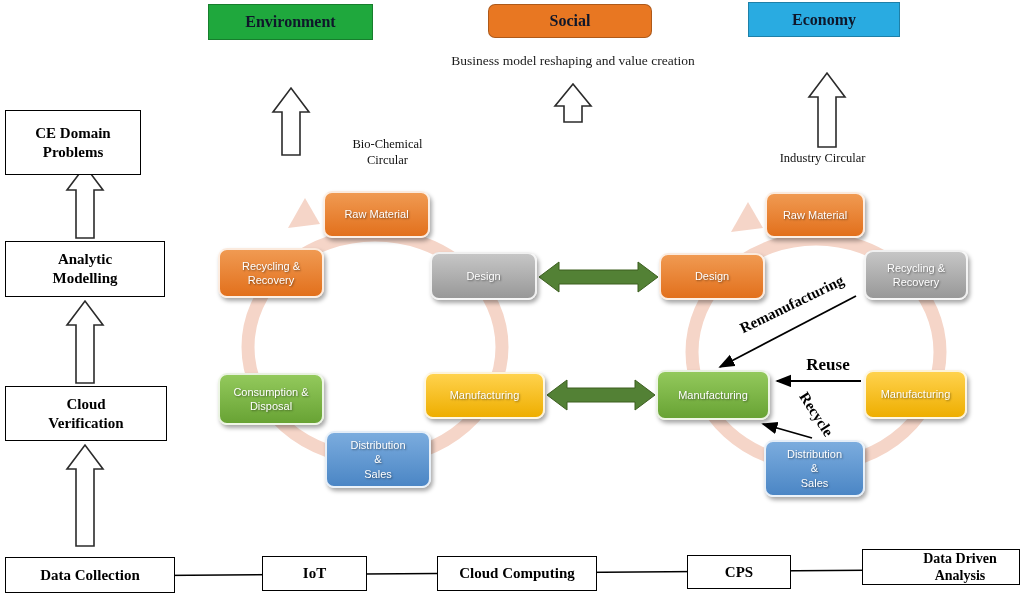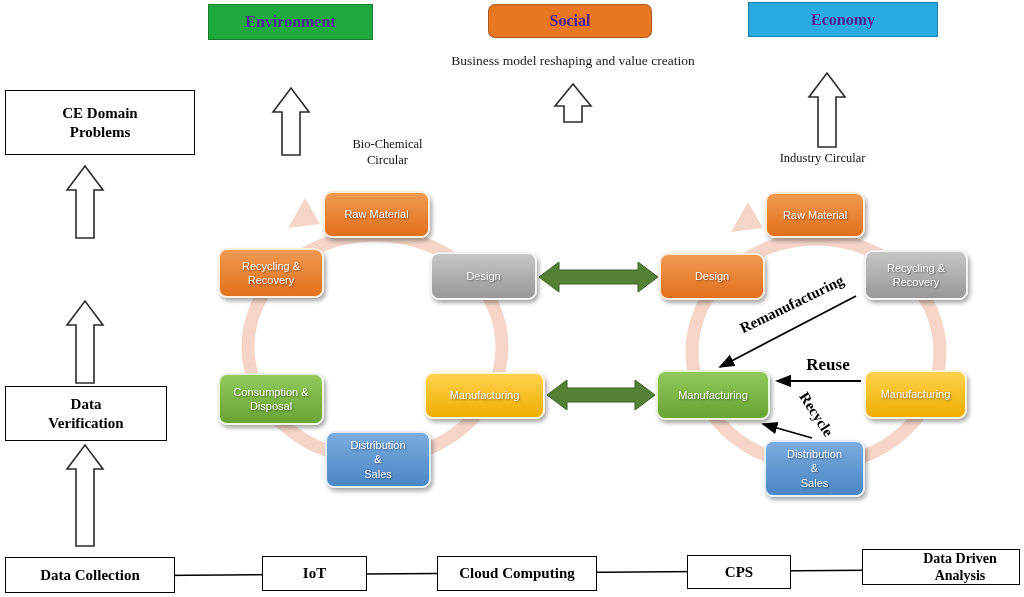--- a/index.html
+++ b/index.html
@@ -4,21 +4,21 @@
 <style>
   * { margin:0; padding:0; box-sizing:border-box; }
   html,body { background:#fff; }
   body { font-family:"Liberation Serif", serif; }
   .stage { position:relative; width:1024px; height:597px; background:#fff; overflow:hidden; }
   .abs { position:absolute; }
   svg.layer { position:absolute; left:0; top:0; pointer-events:none; }
 
   .hdr {
     display:flex; align-items:center; justify-content:center;
-    font-weight:bold; font-size:16px; color:#4c1d95;
+    font-weight:bold; font-size:16px; color:#0f172a;
     border:1px solid rgba(0,0,0,.25);
   }
   .hdr-env { background:#1fa83d; }
   .hdr-soc { background:#e87722; }
   .hdr-eco { background:#29abe1; }
 
   .subtitle {
     font-weight:normal; font-size:13.5px; color:#1a1a1a; text-align:center;
   }
 
@@ -94,27 +94,29 @@
 
     <g stroke="#000" stroke-width="1.8" fill="none">
       <line x1="856" y1="296" x2="720" y2="367" marker-end="url(#ah)"></line>
       <line x1="861" y1="381" x2="777" y2="381" marker-end="url(#ah)"></line>
       <line x1="812" y1="438" x2="763" y2="424" marker-end="url(#ah)"></line>
     </g>
   </svg>
 
   <div class="abs hdr hdr-env" style="left:208px; top:4px; width:165px; height:36px;">Environment</div>
   <div class="abs hdr hdr-soc" style="left:488px; top:4px; width:164px; height:34px;border-radius:7px;">Social</div>
-  <div class="abs hdr hdr-eco" style="left:748px; top:2px; width:190px; height:35px;">Economy</div>
+  <div class="abs hdr hdr-eco" style="left:748px; top:2px; width:152px; height:35px;">Economy</div>
 
   <div class="abs subtitle" style="left:423px; top:53px; width:300px;">Business model reshaping and value creation</div>
 
-  <div class="abs wbox" style="left:5px; top:90px; width:190px; height:65px;">CE Domain
+  <div class="abs wbox" style="left:5px; top:110px; width:136px; height:65px;">CE Domain
 Problems</div>
-  <div class="abs wbox" style="left:5px; top:386px; width:162px; height:55px;">Data
+  <div class="abs wbox" style="left:5px; top:241px; width:160px; height:56px;">Analytic
+Modelling</div>
+  <div class="abs wbox" style="left:5px; top:386px; width:162px; height:55px;">Cloud
 Verification</div>
 
   <div class="abs wbox" style="left:262px; top:556px; width:105px; height:35px;">IoT</div>
   <div class="abs wbox" style="left:5px; top:557px; width:170px; height:36px;">Data Collection</div>
   <div class="abs wbox" style="left:437px; top:556px; width:160px; height:35px;">Cloud Computing</div>
   <div class="abs wbox" style="left:687px; top:555px; width:104px; height:34px;">CPS</div>
   <div class="abs wbox small" style="left:862px; top:549px; width:158px; height:36px;padding-left:38px;">Data Driven Analysis</div>
 
   <div class="abs cyclabel" style="left:330px; top:137px; width:115px;">Bio-Chemical
 Circular</div>

